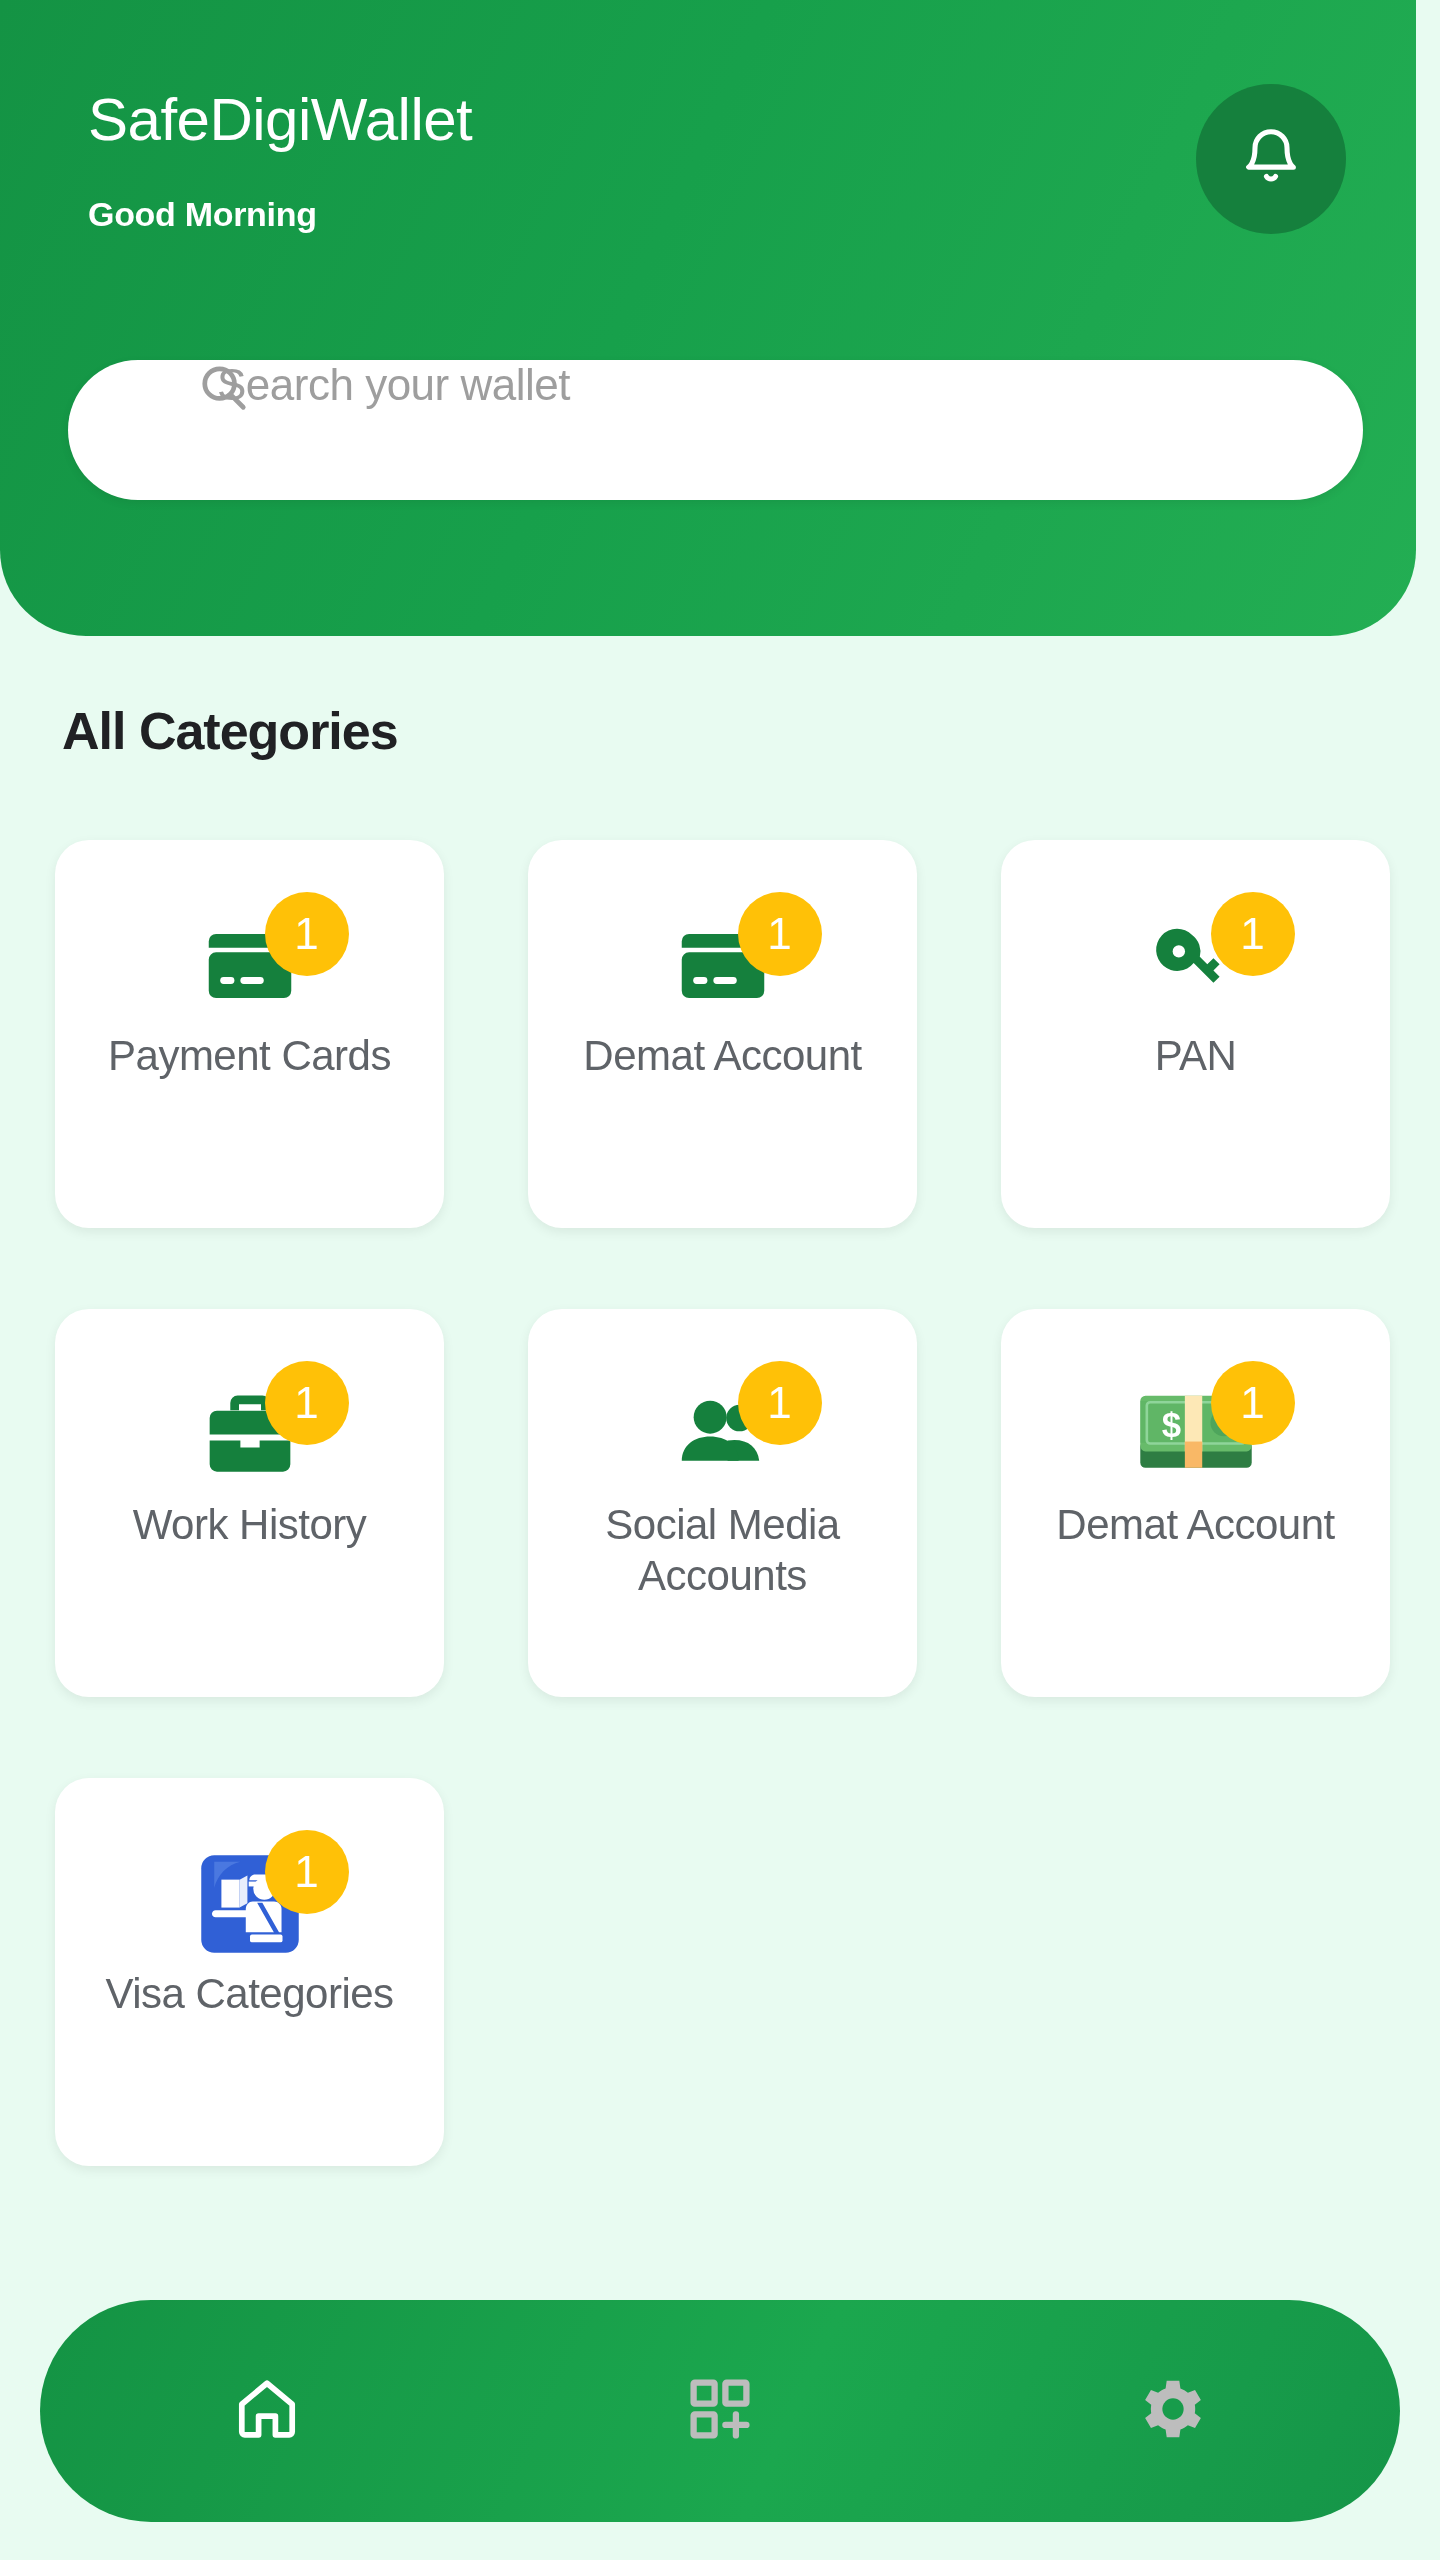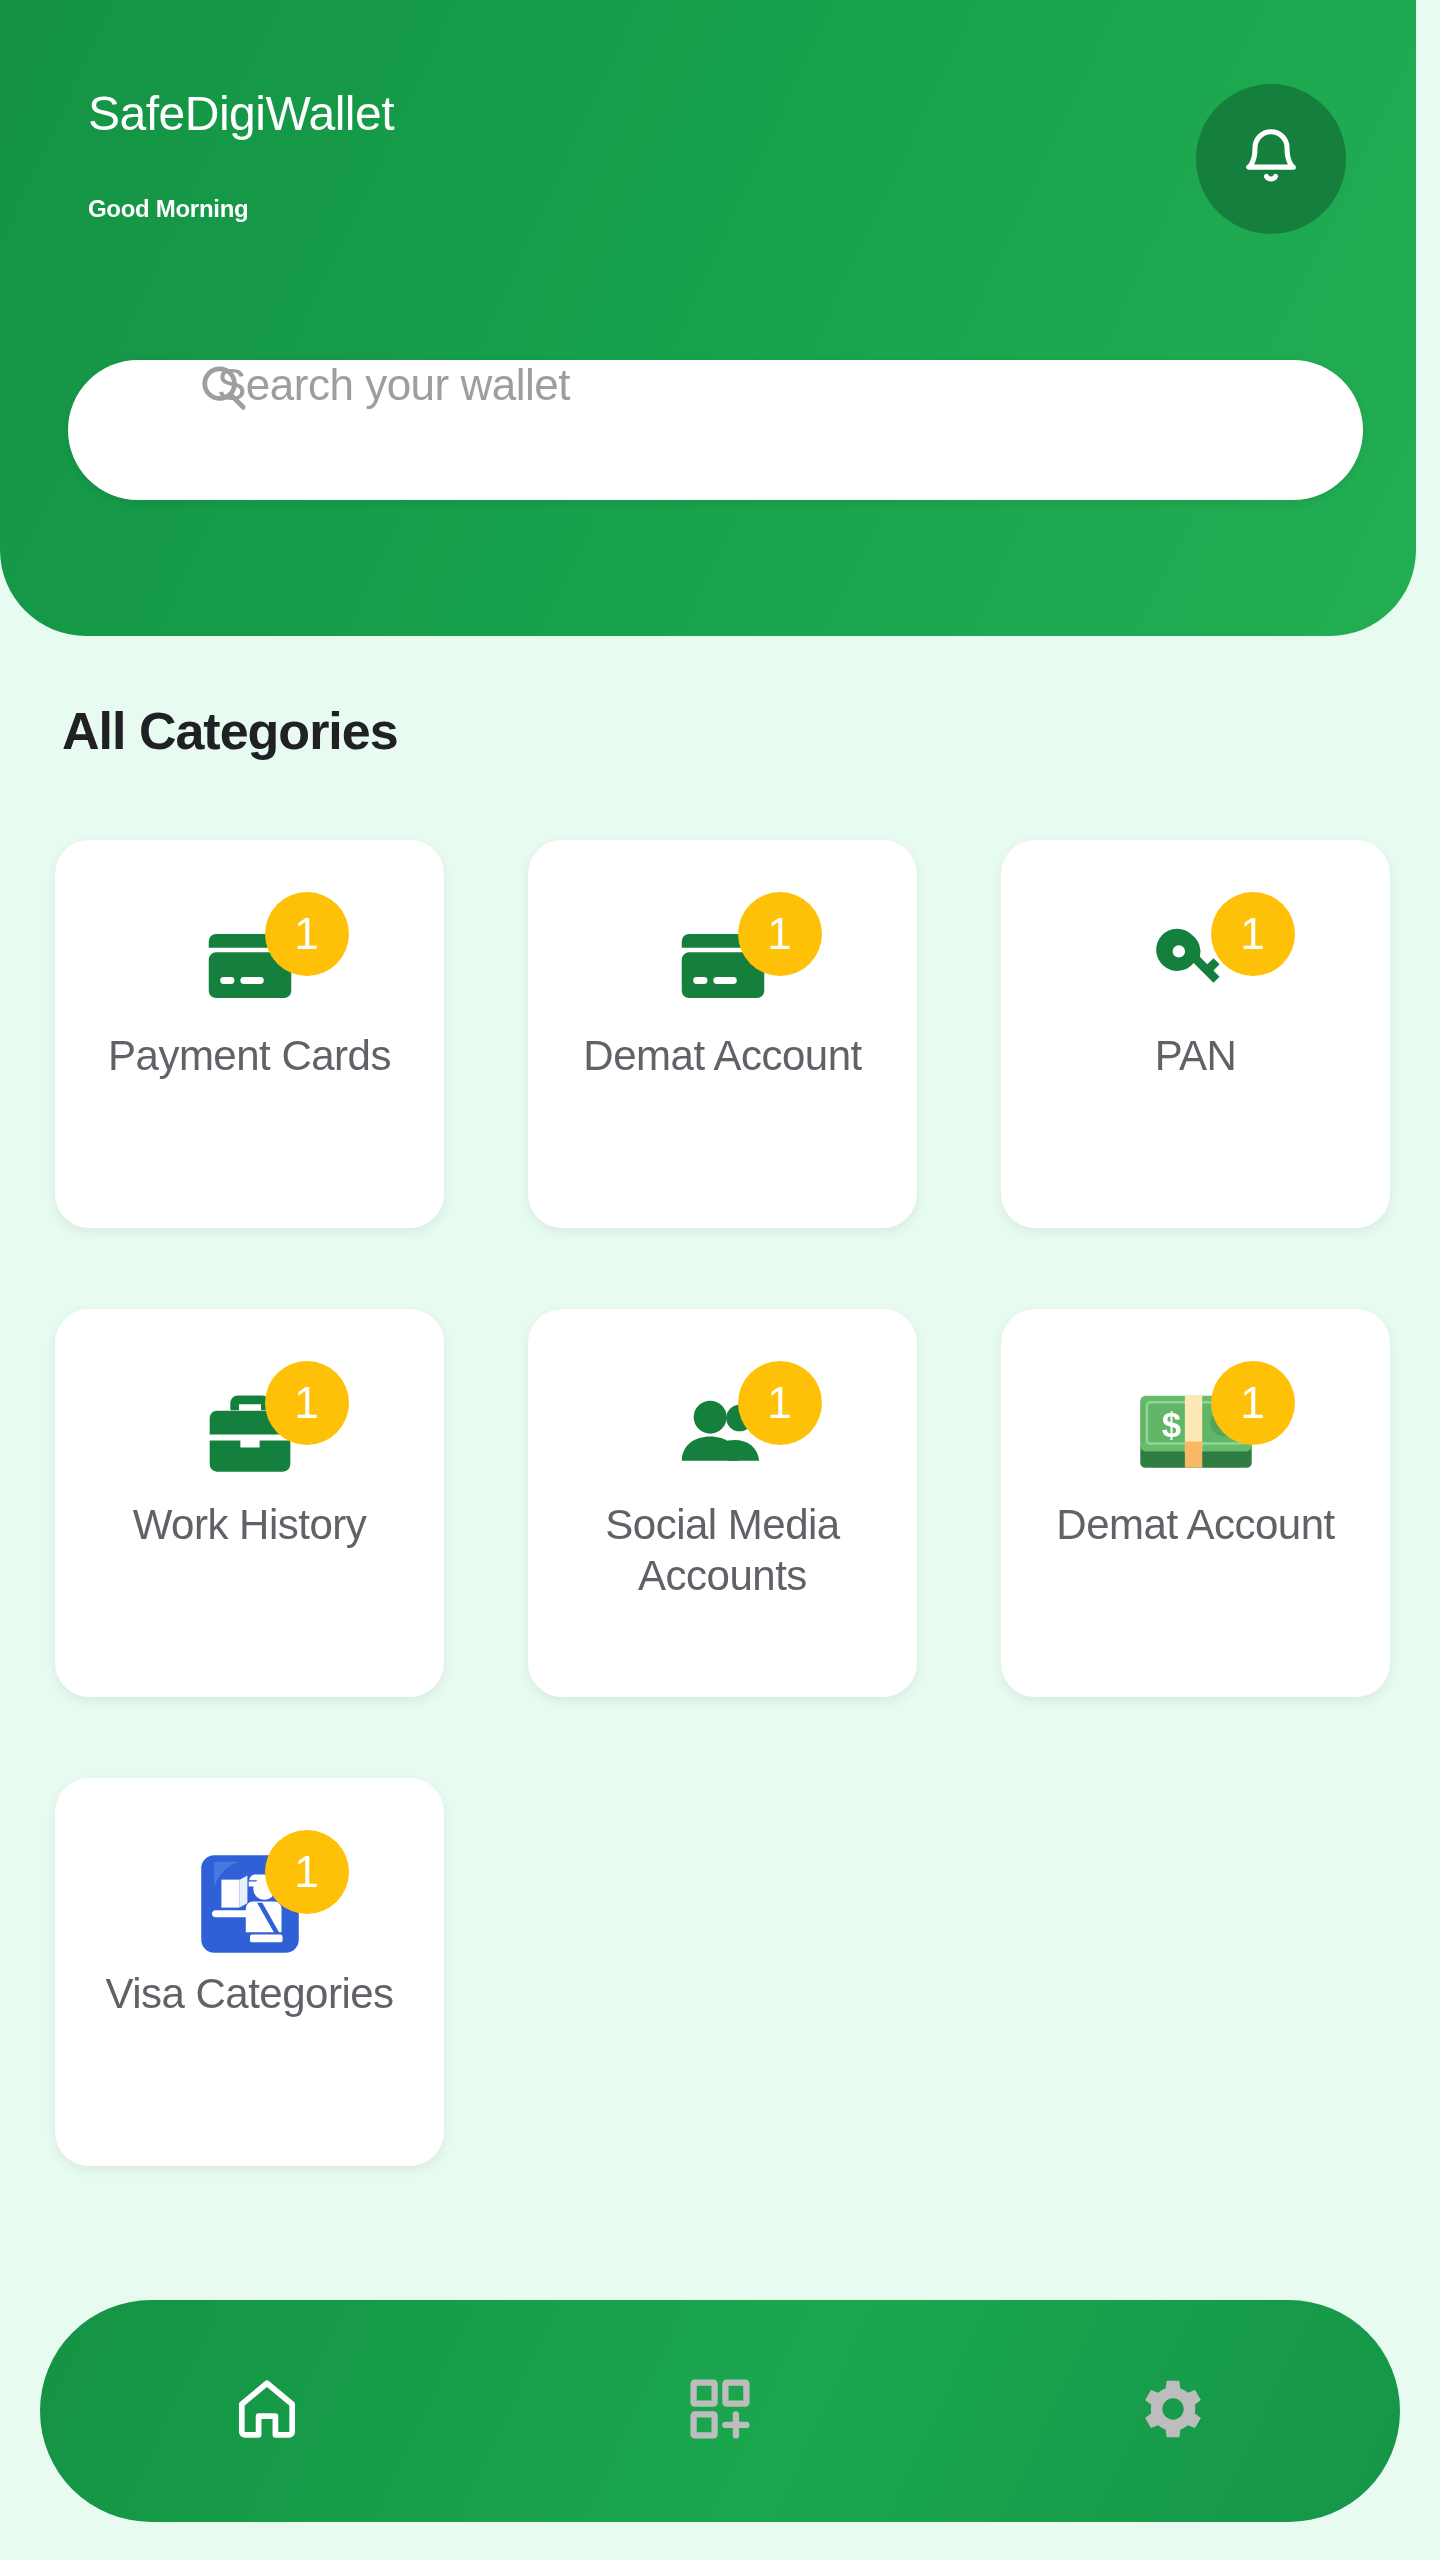--- a/index.html
+++ b/index.html
@@ -14,26 +14,26 @@
   
   .header {
     position:absolute; top:0; left:0;
     width:1416px; height:636px;
     background:linear-gradient(115deg,#149344 0%,#17a04b 45%,#23ae53 100%);
     border-bottom-left-radius:86px;
     border-bottom-right-radius:86px;
   }
   .app-title {
     position:absolute; left:88px; top:90px;
-    font-size:48px; font-weight:400; color:#ffffff;
+    font-size:60px; font-weight:400; color:#ffffff;
     letter-spacing:-0.5px; line-height:1;
   }
   .greeting {
     position:absolute; left:88px; top:197px;
-    font-size:24px; font-weight:700; color:#ffffff;
+    font-size:34px; font-weight:700; color:#ffffff;
     letter-spacing:-0.3px; line-height:1;
   }
   .bell-btn {
     position:absolute; left:1196px; top:84px;
     width:150px; height:150px; border-radius:50%;
     background:#15803d;
     display:flex; align-items:center; justify-content:center;
     cursor:pointer;
   }
   .bell-btn svg { width:64px; height:64px; }

